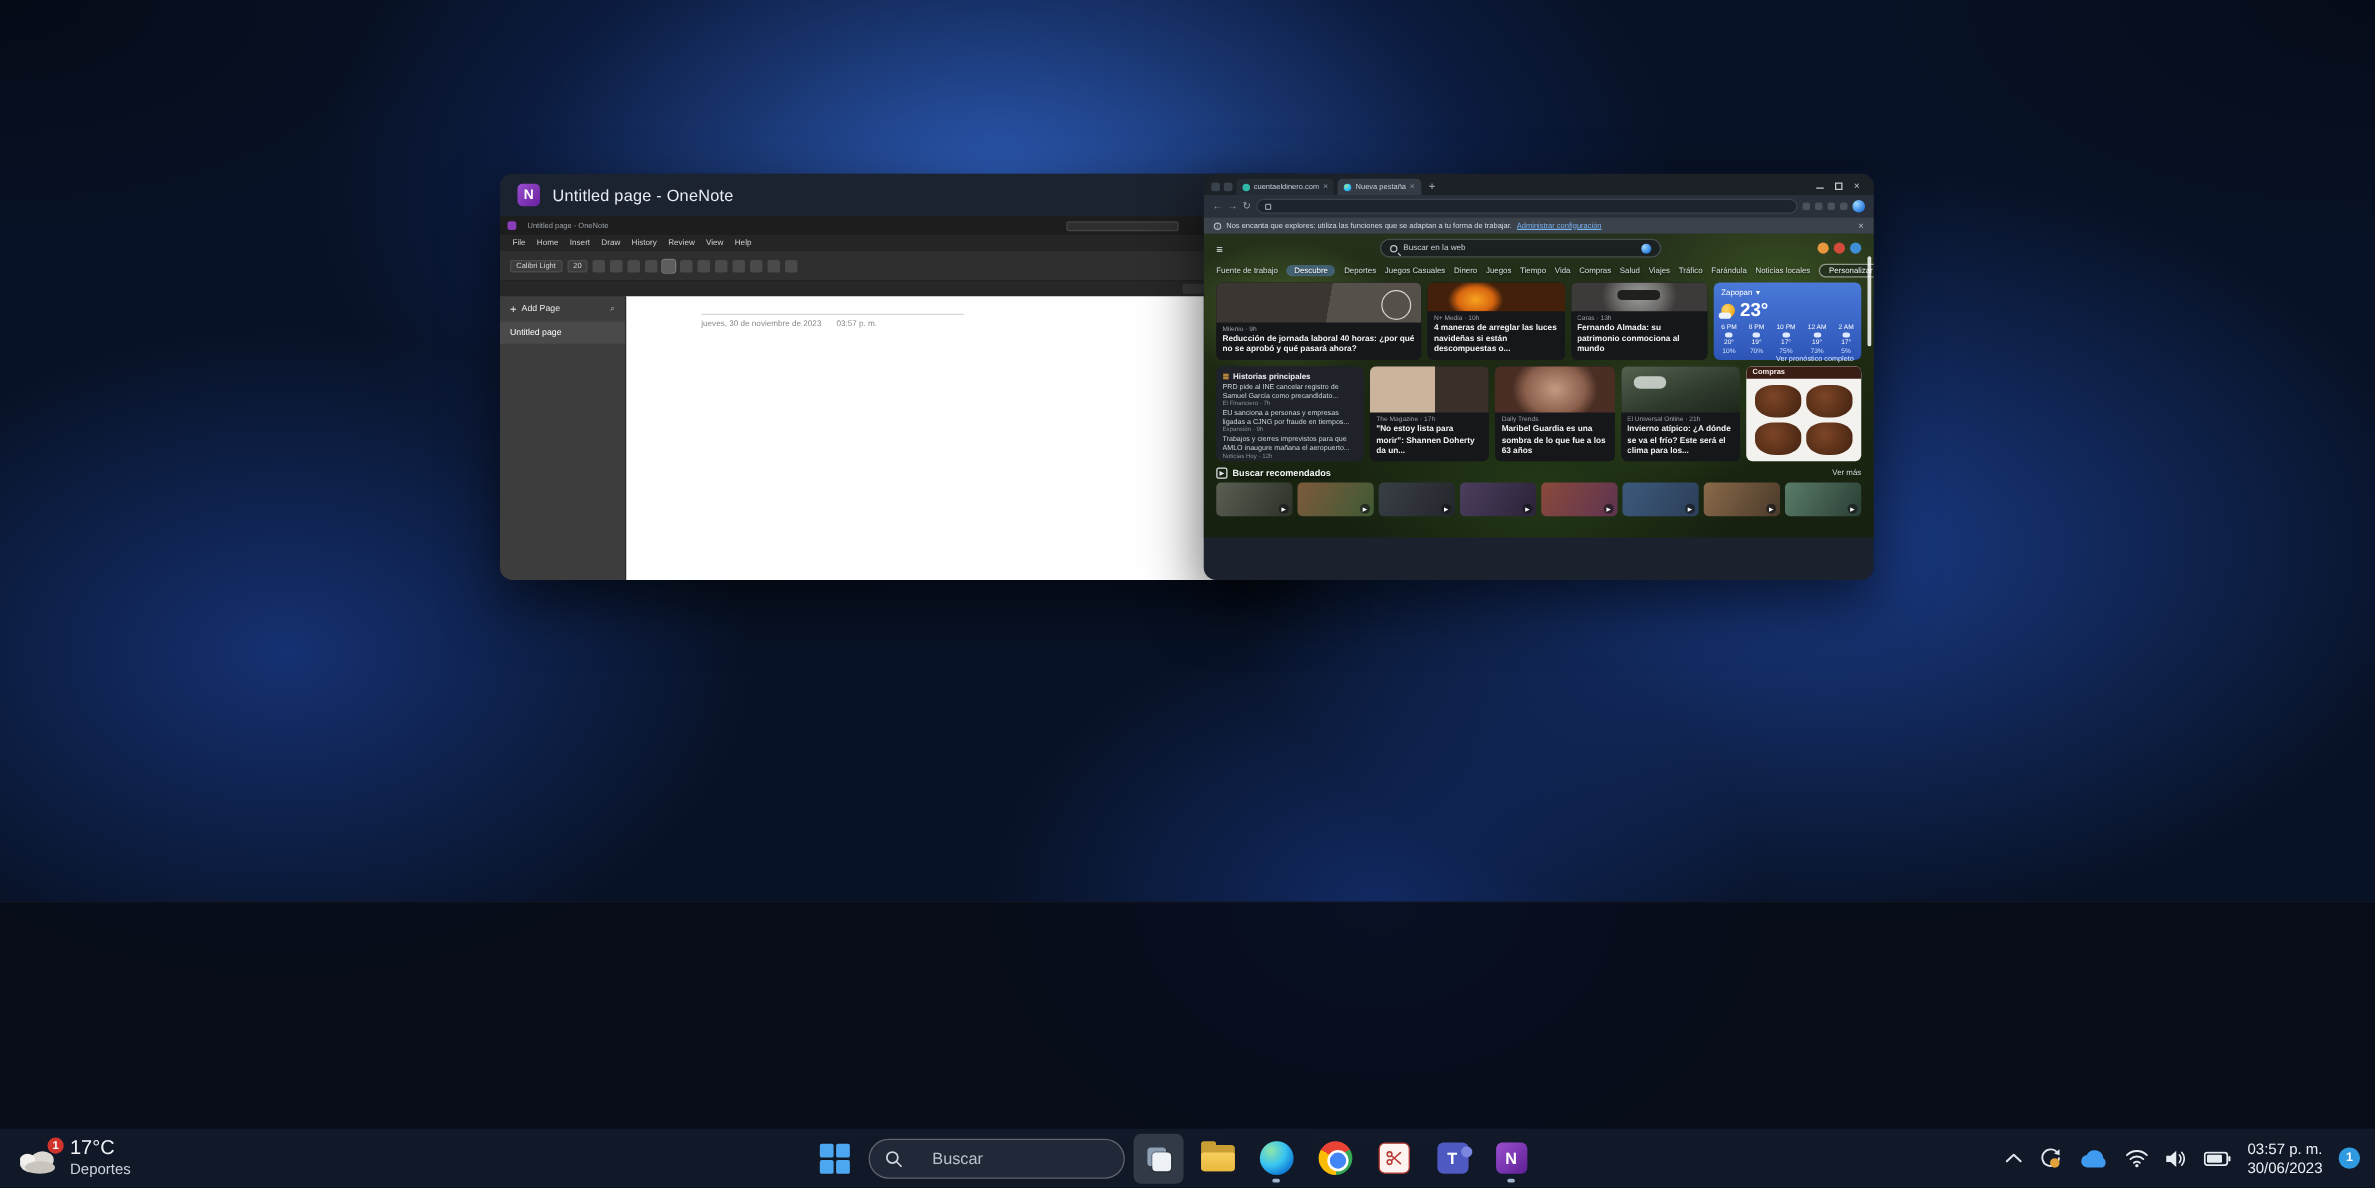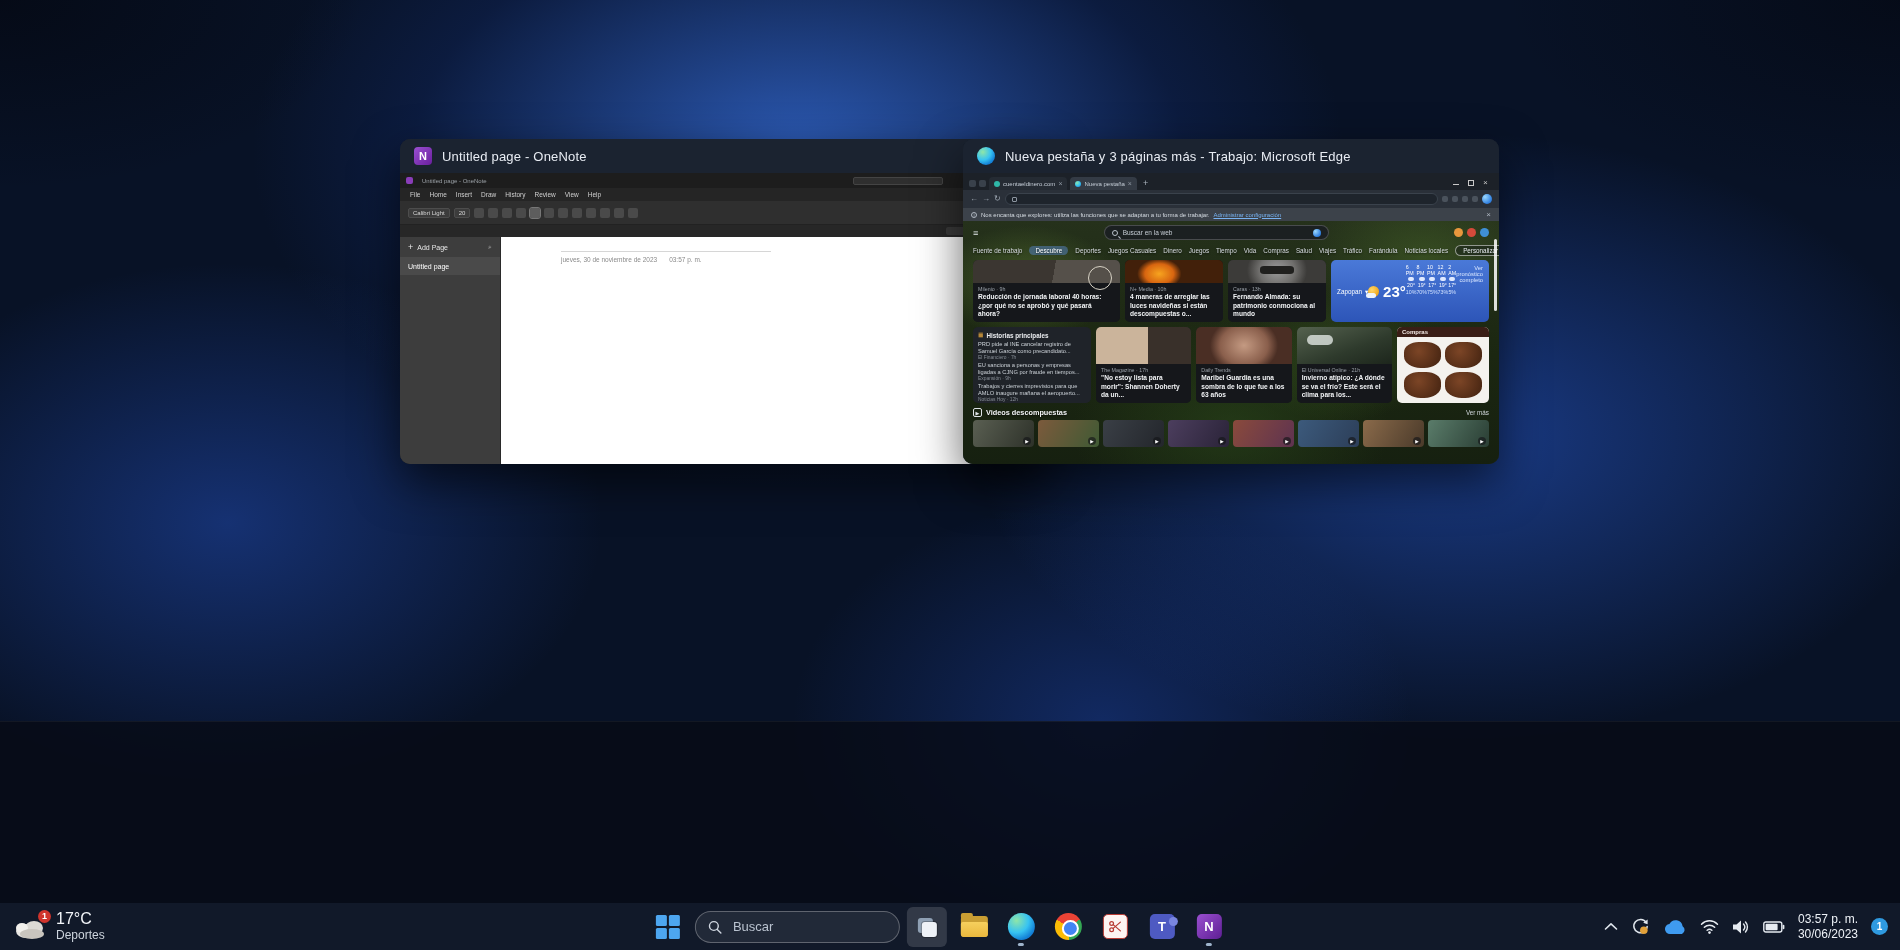--- a/index.html
+++ b/index.html
@@ -120,21 +120,21 @@
   .img-cowboy { background:radial-gradient(30px 26px at 50% 45%, #9b9b9b, #6f6e6c 60%, #3c3b39); }
   .img-cowboy::after { content:""; position:absolute; left:50%; top:6px; transform:translateX(-50%); width:34px; height:8px; background:#20201e; border-radius:4px / 3px; }
   .img-women { background:linear-gradient(90deg,#cbb49b 0 55%, #39302a 55% 100%); }
   .img-face { background:radial-gradient(34px 28px at 50% 50%, #c49a82, #8a5f4c 70%, #4a2e24); }
   .img-snow { background:linear-gradient(160deg,#55624f, #2e3a2c 60%, #1d261c); }
   .img-snow::after { content:""; position:absolute; left:10px; top:8px; width:26px; height:10px; background:rgba(235,240,238,.75); border-radius:5px; }
   .ncard-txt { background:#15171b; padding:3px 5px 4px; }
   .ncard-src { font-size:5.3px; color:#9aa1a9; margin-bottom:1px; white-space:nowrap; overflow:hidden; }
   .ncard-h { font-size:6.6px; font-weight:bold; color:#f2f4f6; line-height:1.25; display:-webkit-box; -webkit-line-clamp:3; -webkit-box-orient:vertical; overflow:hidden; }
   
-  .wcard { flex:0 0 118px; border-radius:5px; padding:4px 6px; background:linear-gradient(180deg,#4a79d8,#2d55b8); display:flex; flex-direction:row; color:#fff; }
+  .wcard { flex:0 0 118px; border-radius:5px; padding:4px 6px; background:linear-gradient(180deg,#4a79d8,#2d55b8); display:flex; flex-direction:column; color:#fff; }
   .w-loc { font-size:6.3px; display:flex; gap:3px; align-items:center; }
   .w-main { display:flex; align-items:center; gap:4px; margin:2px 0; }
   .w-ic { width:11px; height:11px; border-radius:50%; background:radial-gradient(circle at 35% 35%, #ffd76a, #f0a81e 70%); position:relative; }
   .w-ic::after { content:""; position:absolute; left:-2px; bottom:-1px; width:10px; height:5px; background:#eef3fa; border-radius:3px; }
   .w-temp { font-size:15px; font-weight:bold; }
   .w-hours { display:flex; justify-content:space-between; flex:1; }
   .w-col { display:flex; flex-direction:column; align-items:center; gap:1px; font-size:5.3px; }
   .w-mini { width:6px; height:4px; background:#dfe9ff; border-radius:2px; }
   .w-pr { color:#cfe0ff; }
   .w-link { font-size:5.8px; color:#d8e6ff; text-align:right; margin-top:1px; }
@@ -172,21 +172,21 @@
   .tb-weather { display:flex; align-items:center; gap:8px; padding-left:12px; width:220px; }
   .w-cloud { position:relative; width:36px; height:26px; }
   .w-cloud svg { display:block; }
   .w-badge { position:absolute; right:-3px; top:-4px; width:13px; height:13px; border-radius:50%; background:#d0342c; color:#fff; font-size:9px; font-weight:bold; display:flex; align-items:center; justify-content:center; }
   .w-texts { display:flex; flex-direction:column; line-height:1.15; }
   .w-t1 { font-size:16px; color:#f2f5f9; } .w-t2 { font-size:12px; color:#cdd4dd; }
   .tb-center { position:absolute; left:50%; top:0; height:47px; transform:translateX(-52%); display:flex; align-items:center; gap:7px; }
   .tb-btn { width:40px; height:40px; border-radius:6px; display:flex; align-items:center; justify-content:center; position:relative; }
   .tb-btn.active { background:rgba(255,255,255,.14); }
   .run-dot { position:absolute; bottom:1px; left:50%; transform:translateX(-50%); width:6px; height:3px; border-radius:2px; background:#9fb4cc; }
-  .tb-search { width:205px; height:32px; border-radius:16px; background:rgba(255,255,255,.07); border:1px solid rgba(255,255,255,.28); display:flex; align-items:center; gap:11px; padding:0 12px; }
+  .tb-search { width:205px; height:32px; border-radius:16px; background:rgba(255,255,255,.07); border:1px solid rgba(255,255,255,.28); display:flex; align-items:center; gap:24px; padding:0 12px; }
   .tb-search input { background:transparent; border:none; outline:none; color:#e8ecf2; font-size:13px; width:140px; font-family:"Liberation Sans",sans-serif; }
   .tb-search input::placeholder { color:#b9c2cf; }
   
   .tv-back { position:absolute; width:15px; height:15px; border-radius:3px; background:#8fa0b4; left:11px; top:11px; }
   .tv-front { position:absolute; width:15px; height:15px; border-radius:3px; background:#eef2f7; left:15px; top:15px; box-shadow:0 0 0 1px rgba(0,0,0,.25); }
   
   .fold { position:relative; width:27px; height:21px; }
   .fold .fb { position:absolute; inset:0; background:#c99e33; border-radius:3px; }
   .fold .fb::before { content:""; position:absolute; left:0; top:-3px; width:12px; height:6px; background:#c99e33; border-radius:2px; }
   .fold .ff { position:absolute; left:0; right:0; bottom:0; height:15px; background:linear-gradient(180deg,#f6cf5d,#eab83e); border-radius:2px 2px 3px 3px; }
@@ -271,24 +271,20 @@
           <span>jueves, 30 de noviembre de 2023</span>
           <span>03:57 p. m.</span>
         </div>
         <div class="on-page-scroll"></div>
       </div>
     </div>
   </div>
 </div>
 
 <div class="window" id="win-edge">
-  <div class="titlebar">
-    <span class="appicon edge-ic"></span>
-    <span class="t-title">Nueva pestaña y 3 páginas más - Trabajo: Microsoft Edge</span>
-  </div>
   <div class="ed-body">
     <div class="ed-tabbar">
       <span class="ed-sm-ic"></span>
       <span class="ed-sm-ic"></span>
       <div class="ed-tab">
         <span class="fav fav-teal"></span>
         <span class="tlabel">cuentaeldinero.com</span>
         <span class="tab-x">×</span>
       </div>
       <div class="ed-tab active">
@@ -465,21 +461,21 @@
             <div class="sh-grid">
               <span class="sh-item"></span>
               <span class="sh-item"></span>
               <span class="sh-item"></span>
               <span class="sh-item"></span>
             </div>
           </div>
         </div>
         <div class="np-videos-head">
           <span class="v-play-ic"></span>
-          <span class="v-title">Videos descompuestas</span>
+          <span class="v-title">Buscar recomendados</span>
           <span class="v-more">Ver más</span>
         </div>
         <div class="np-videos">
           <div class="vthumb v1"></div>
           <div class="vthumb v2"></div>
           <div class="vthumb v3"></div>
           <div class="vthumb v4"></div>
           <div class="vthumb v5"></div>
           <div class="vthumb v6"></div>
           <div class="vthumb v7"></div>

